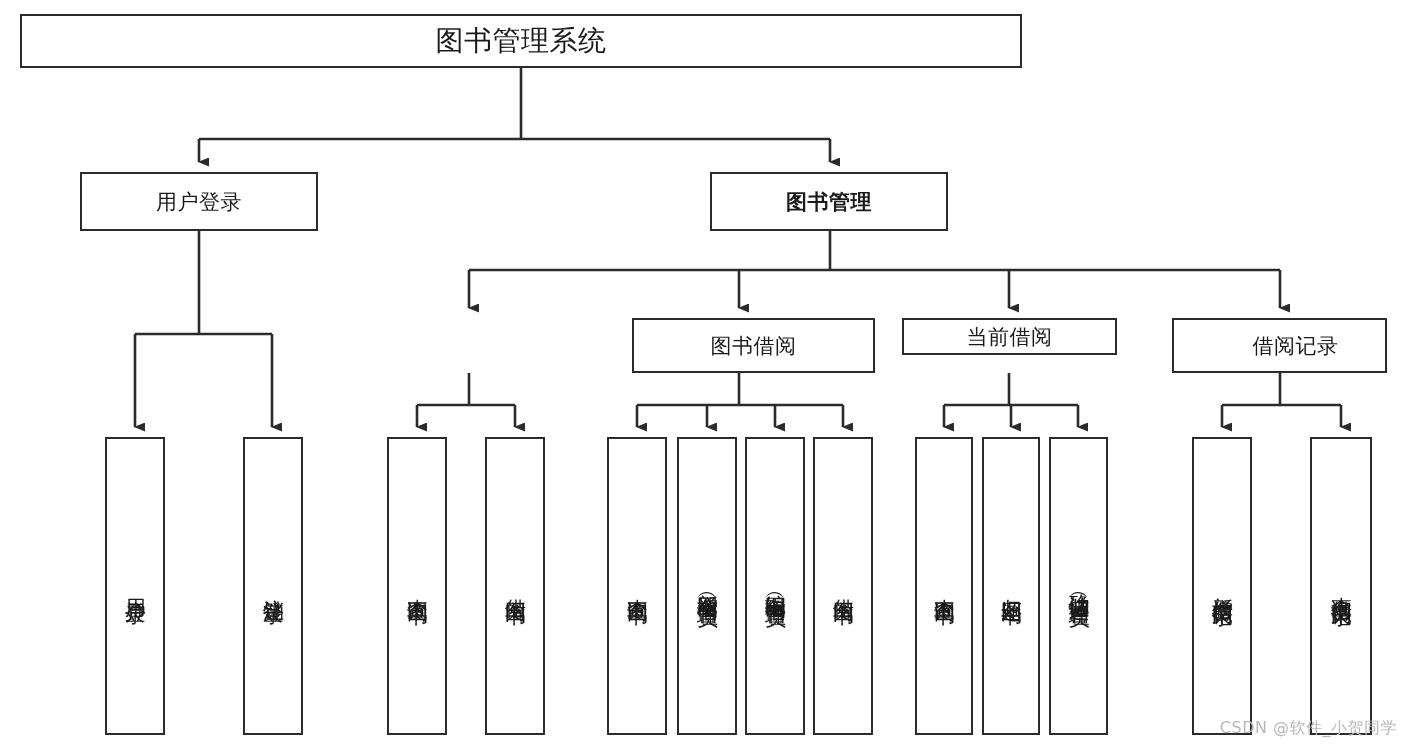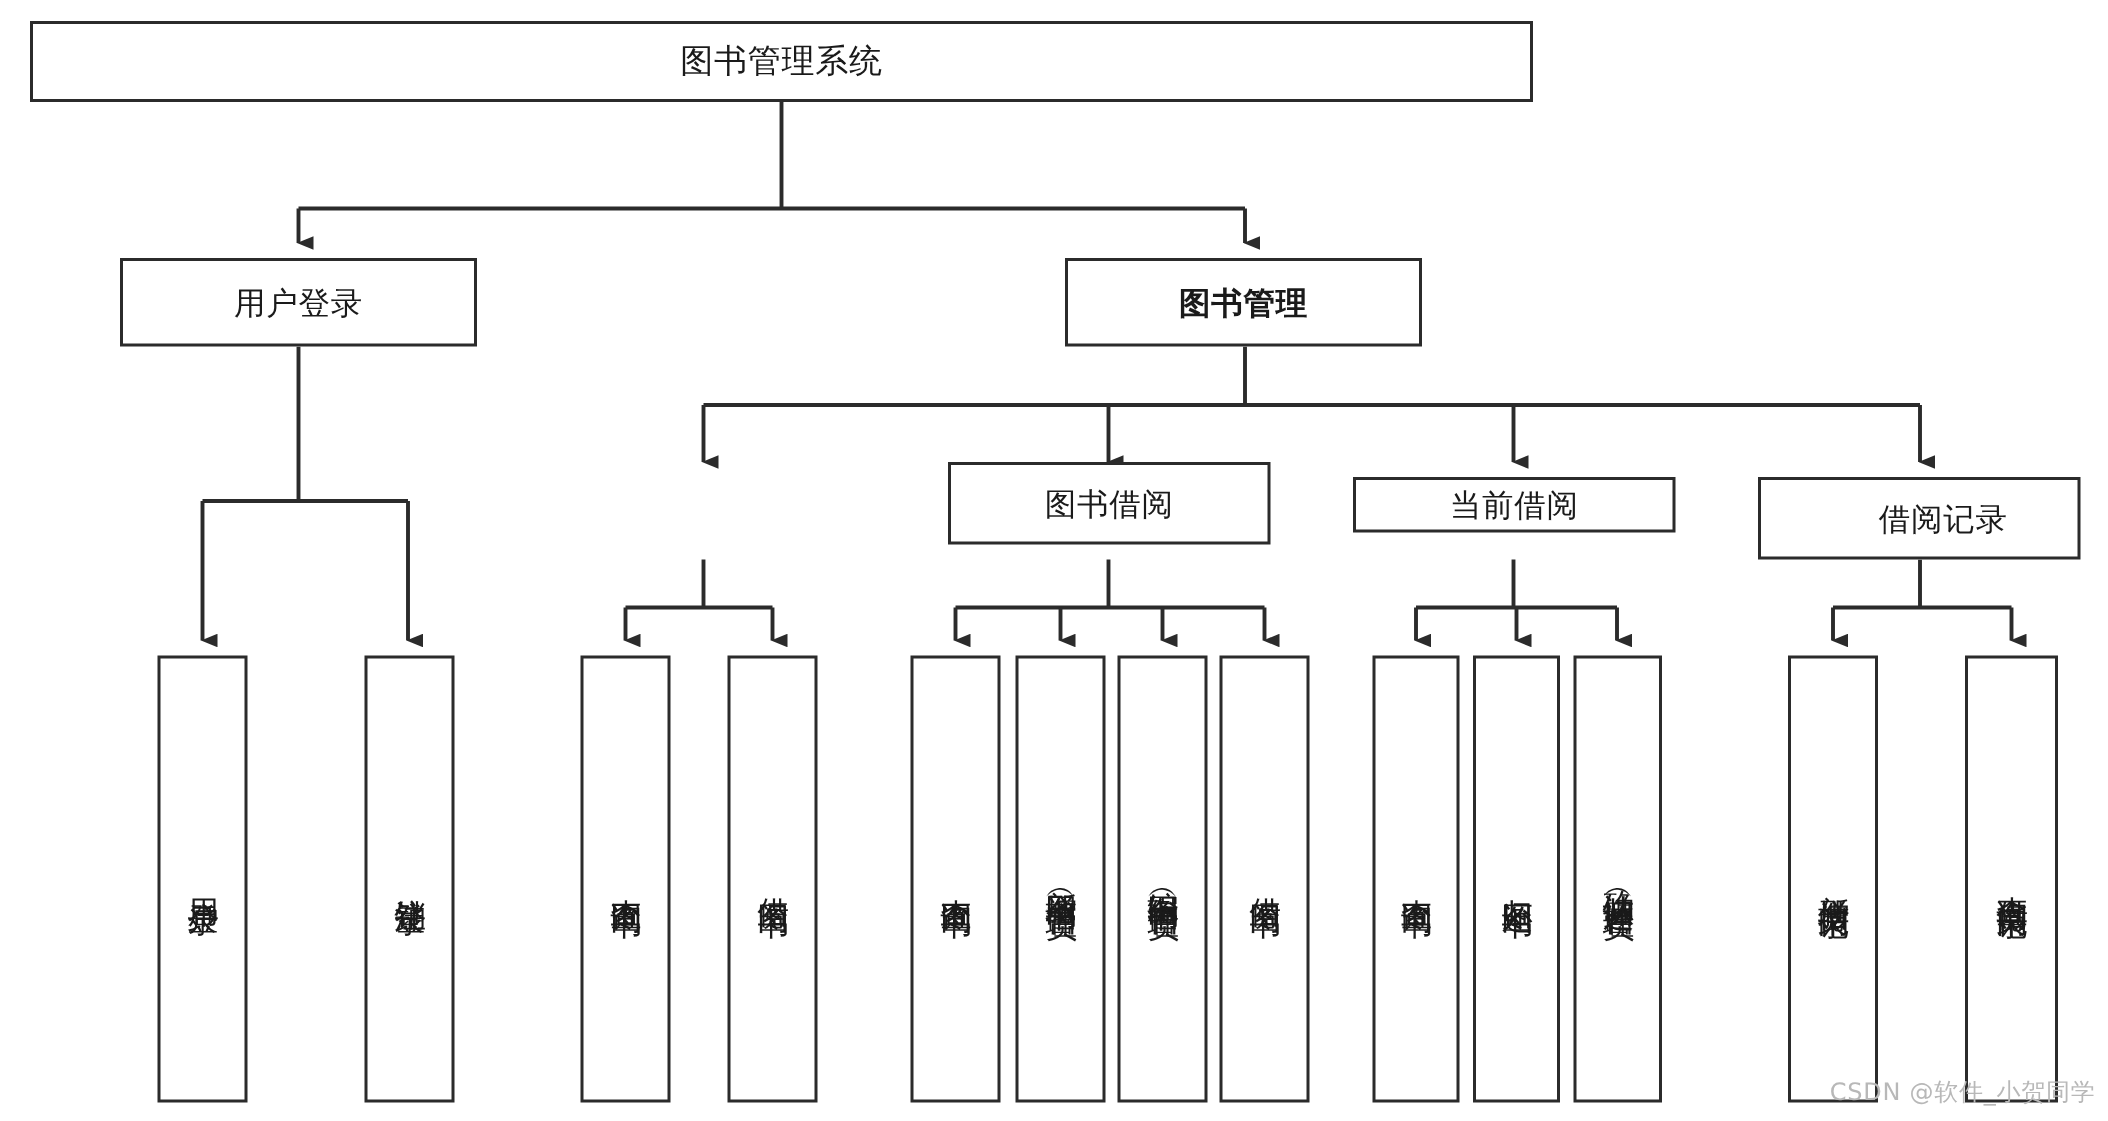--- a/index.html
+++ b/index.html
@@ -47,21 +47,21 @@
     letter-spacing: 2px;
     padding: 6px 0;
     text-align: center;
   }
   .node.vert .vtext {
     writing-mode: vertical-rl;
     text-orientation: upright;
     white-space: normal;
     max-height: 100%;
   }
-  #title-node { font-size: 22px; }
+  #title-node { font-size: 28px; }
   #watermark {
     position: absolute;
     right: 8px;
     bottom: 8px;
     font-size: 16px;
     color: #b8b8b8;
     letter-spacing: 0.5px;
     white-space: nowrap;
   }
 </style>
@@ -118,21 +118,21 @@
       <path d="M 1222,405 L 1222,427" marker-end="url(#arrowhead)"></path>
       <path d="M 1341,405 L 1341,427" marker-end="url(#arrowhead)"></path>
     </g>
   </svg>
 
   <div class="node horiz" id="title-node" style="left: 20px; top: 14px; width: 1002px; height: 54px;">图书管理系统</div>
 
   <div class="node horiz" style="left: 80px; top: 172px; width: 238px; height: 59px;">用户登录</div>
   <div class="node horiz" style="left: 710px; top: 172px; width: 238px; height: 59px; font-weight: bold;">图书管理</div>
 
-  <div class="node horiz" style="left: 632px; top: 308px; width: 215px; height: 55px;">图书借阅</div>
+  <div class="node horiz" style="left: 632px; top: 318px; width: 243px; height: 55px;">图书借阅</div>
   <div class="node horiz" style="left: 902px; top: 318px; width: 215px; height: 37px;">当前借阅</div>
   <div class="node horiz" style="left: 1172px; top: 318px; width: 215px; height: 55px; padding-left: 32px;">借阅记录</div>
 
   <div class="node vert" style="left: 105px; top: 437px; width: 60px; height: 298px;">
     <span class="vtext">用户登录</span>
   </div>
   <div class="node vert" style="left: 243px; top: 437px; width: 60px; height: 298px;">
     <span class="vtext">注销登录</span>
   </div>
   <div class="node vert" style="left: 387px; top: 437px; width: 60px; height: 298px;">

